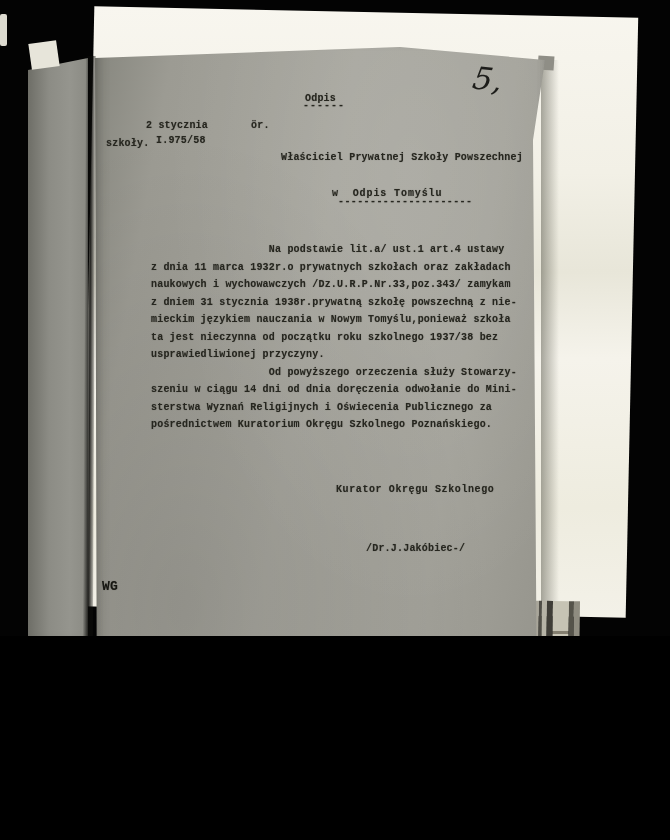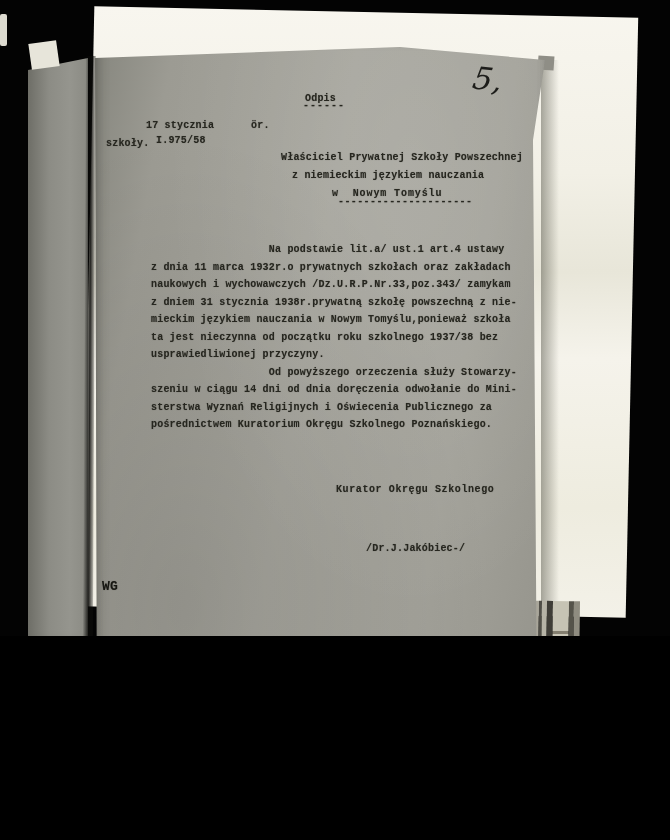--- a/index.html
+++ b/index.html
@@ -120,27 +120,26 @@
   <div class="white-wedge"></div>
   <div class="white-sliver"></div>
 
   <div class="under-edge"></div>
   <div class="bottom-shadow"></div>
   <div class="corner-sheet"></div>
 
   <div class="page">
     <span class="t odpis">Odpis</span>
     <span class="t odpis-u">------</span>
-    <span class="t date">17 stycznia</span>
+    <span class="t date">2 stycznia</span>
     <span class="t date-sfx">ör.</span>
     <span class="t ref">I.975/58</span>
     <span class="t frag">szkoły.</span>
     <span class="t addr2">Właściciel Prywatnej Szkoły Powszechnej</span>
-    <span class="t addr3">z niemieckim językiem nauczania</span>
-    <span class="t addr4">w  Nowym Tomyślu</span>
+    <span class="t addr4">w  Odpis Tomyślu</span>
     <span class="t addr4-u">---------------------</span>
 
     <div class="t body-text">                   Na podstawie lit.a/ ust.1 art.4 ustawy
 z dnia 11 marca 1932r.o prywatnych szkołach oraz zakładach
 naukowych i wychowawczych /Dz.U.R.P.Nr.33,poz.343/ zamykam
 z dniem 31 stycznia 1938r.prywatną szkołę powszechną z nie-
 mieckim językiem nauczania w Nowym Tomyślu,ponieważ szkoła
 ta jest nieczynna od początku roku szkolnego 1937/38 bez
 usprawiedliwionej przyczyny.
                    Od powyższego orzeczenia służy Stowarzy-

